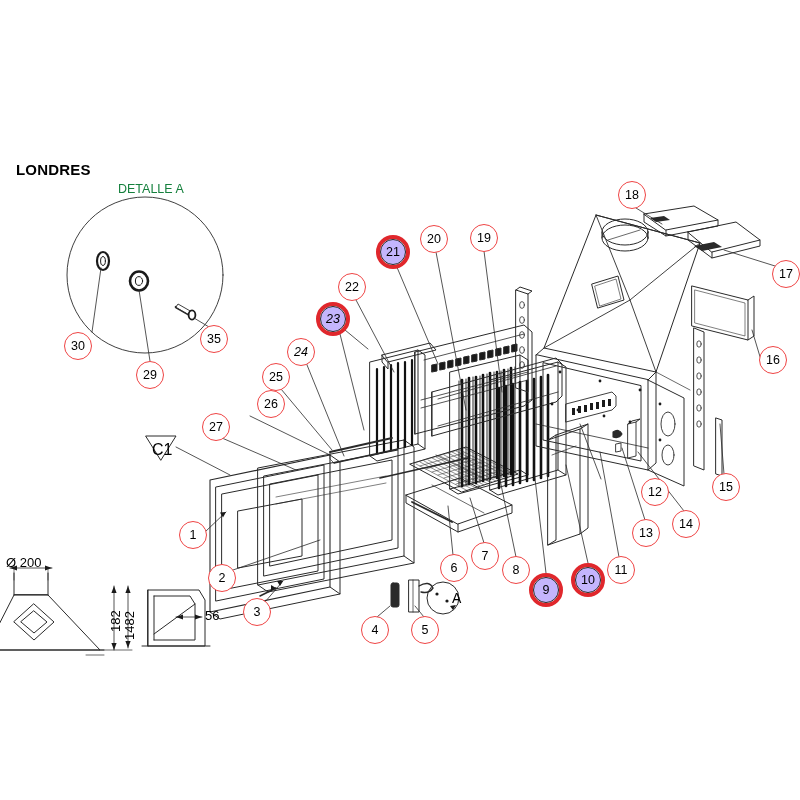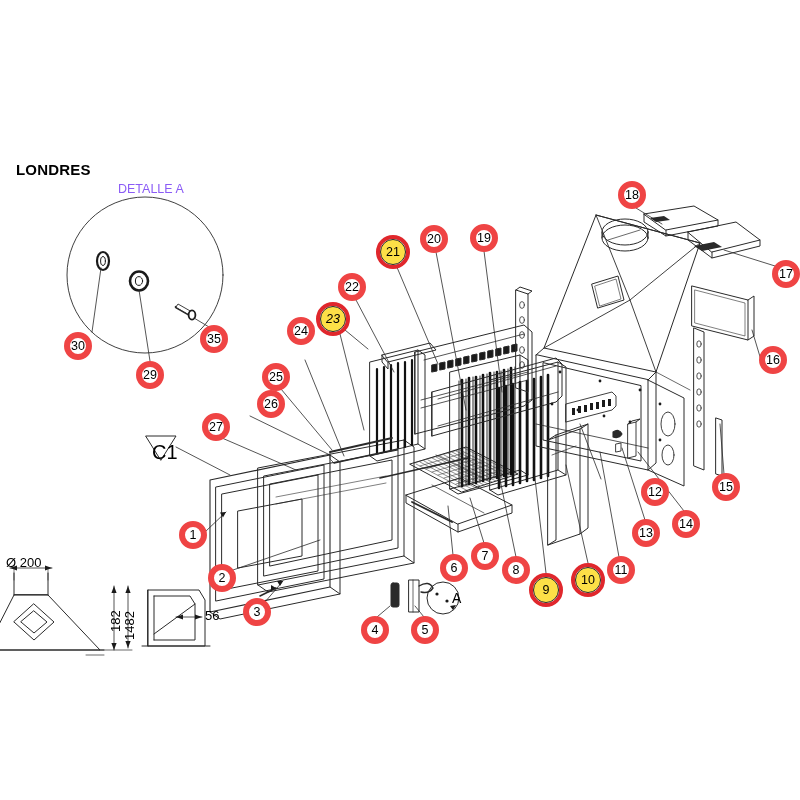--- a/index.html
+++ b/index.html
@@ -17,21 +17,21 @@
     position:absolute;
     font-weight:bold;
     font-size:15px;
     letter-spacing:.2px;
     color:#000;
     white-space:nowrap;
   }
   .subtitle{
     position:absolute;
     font-size:12.5px;
-    color:#8b5cf6;
+    color:#15803d;
     white-space:nowrap;
   }
   .dimtext{
     position:absolute;
     font-size:13px;
     color:#000;
     white-space:nowrap;
   }
   .dimtext.vert{
     transform-origin:left top;
@@ -42,39 +42,39 @@
     font-size:13px;
     color:#000;
     white-space:nowrap;
   }
   
   .callout{
     position:absolute;
     width:28px;height:28px;
     margin-left:-14px;margin-top:-14px;
     border-radius:50%;
-    border:6px solid #ef4444;
+    border:1px solid #ef4444;
     background:#ffffff;
     display:flex;align-items:center;justify-content:center;
     font-size:12.5px;
     color:#000;
     box-sizing:border-box;
     z-index:5;
   }
   .callout.hl{
     border:4px solid #e0272c;
     box-shadow:0 0 0 1px #ffffff inset;
     width:34px;height:34px;
     margin-left:-17px;margin-top:-17px;
     font-size:12.5px;
   }
   .callout.hl > span{
     display:flex;align-items:center;justify-content:center;
     width:24px;height:24px;border-radius:50%;
-    border:1px solid #2a2a2a;background:#fde047;
+    border:1px solid #2a2a2a;background:#c4b5fd;
   }
 </style>
 </head>
 <body>
 
 <div id="stage">
 
   <svg width="800" height="800" viewBox="0 0 800 800">
     <g fill="none" stroke="#2a2a2a" stroke-width="1" stroke-linejoin="round" stroke-linecap="round">
 
@@ -456,21 +456,21 @@
         <path d="M250,416 L330,455"></path>
         <path d="M222,438 L296,470"></path>
       </g>
     </g>
   </svg>
 
   <div class="title" style="left:16px;top:161px;">LONDRES</div>
 
   <div class="subtitle" style="left:118px;top:182px;">DETALLE A</div>
 
-  <div class="marker-text" style="left:152px;top:441px;font-size:20px;text-align:right;">C1</div>
+  <div class="marker-text" style="left:152px;top:441px;font-size:16px;text-align:right;">C1</div>
 
   <div class="marker-text" style="left:452px;top:590px;font-size:14px;">A</div>
 
   <div class="dimtext" style="left:6px;top:555px;text-align:right;">Ø 200</div>
 
   <div class="dimtext vert" style="left:108px;top:632px;">182</div>
 
   <div class="dimtext vert" style="left:122px;top:640px;">1482</div>
 
   <div class="dimtext" style="left:205px;top:608px;">56</div>
@@ -500,21 +500,21 @@
       <div class="callout" style="left: 632px; top: 195px;">18</div>
       <div class="callout" style="left: 484px; top: 238px;">19</div>
       <div class="callout" style="left: 434px; top: 239px;">20</div>
       <div class="callout hl" style="left: 393px; top: 252px; border-color: rgb(224, 39, 44);">
         <span>21</span>
       </div>
       <div class="callout" style="left: 352px; top: 287px;">22</div>
       <div class="callout hl" style="left: 333px; top: 319px; border-color: rgb(224, 39, 44); font-style: italic;">
         <span>23</span>
       </div>
-      <div class="callout" style="left: 301px; top: 331px;">24</div>
+      <div class="callout" style="left: 301px; top: 352px; font-style: italic;">24</div>
       <div class="callout" style="left: 276px; top: 377px;">25</div>
       <div class="callout" style="left: 245px; top: 404px; margin-left: 12px;">26</div>
       <div class="callout" style="left: 216px; top: 427px;">27</div>
       <div class="callout" style="left: 214px; top: 339px;">35</div>
       <div class="callout" style="left: 150px; top: 375px;">29</div>
       <div class="callout" style="left: 78px; top: 346px;">30</div>
     </div>
 
 </div>
 

